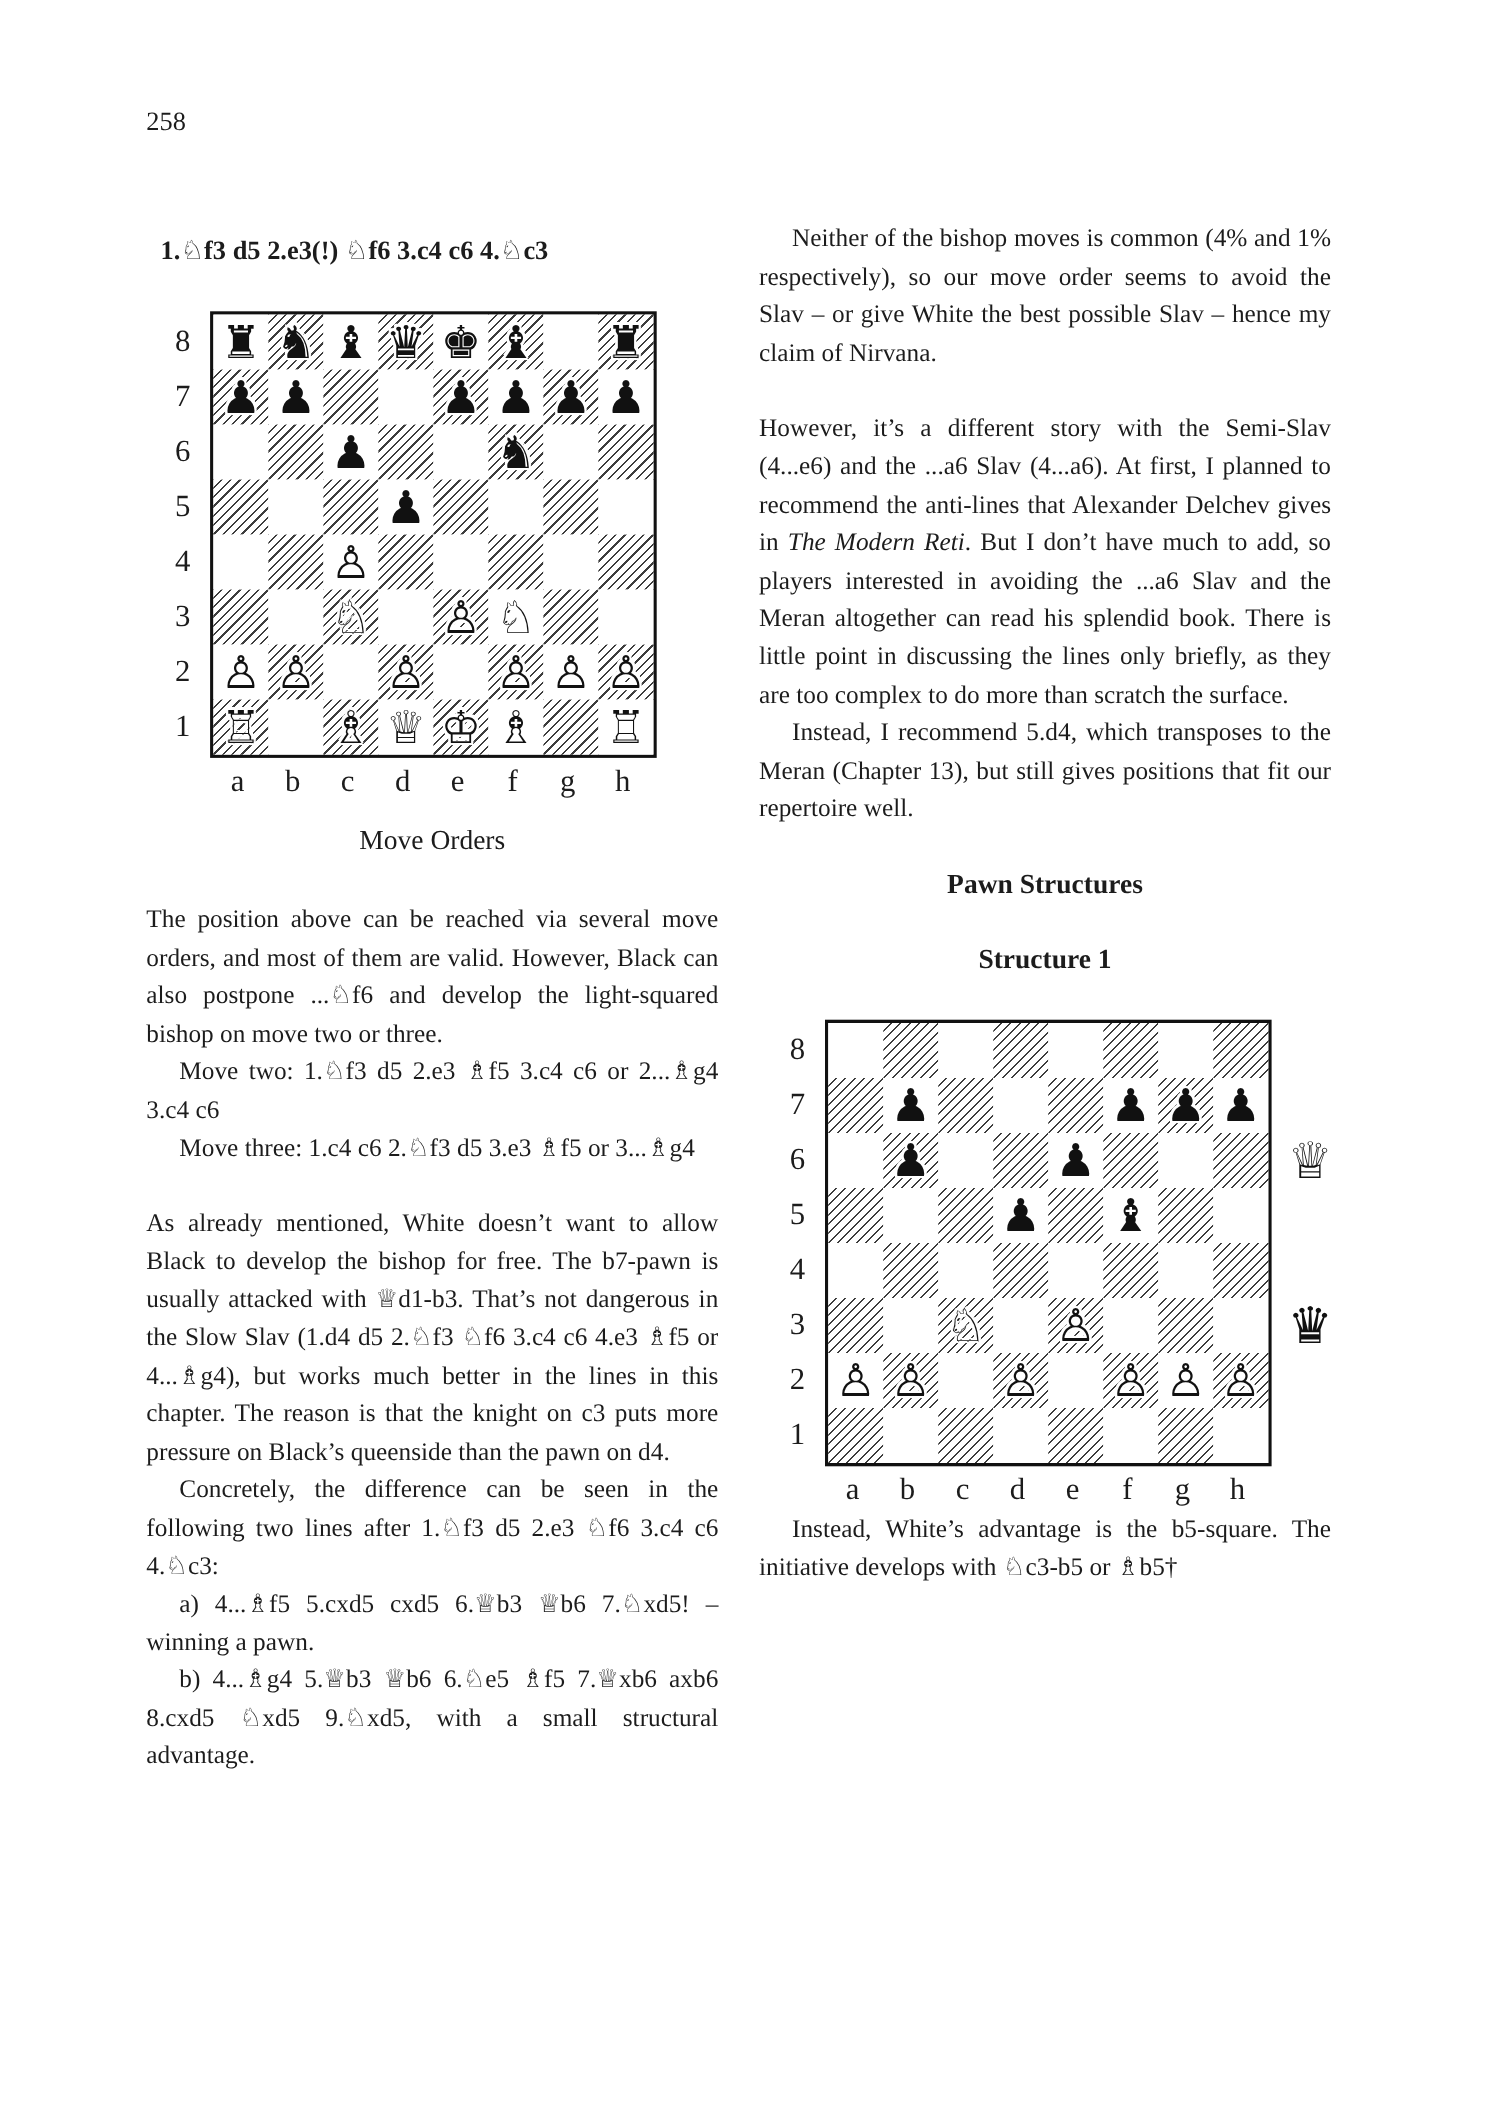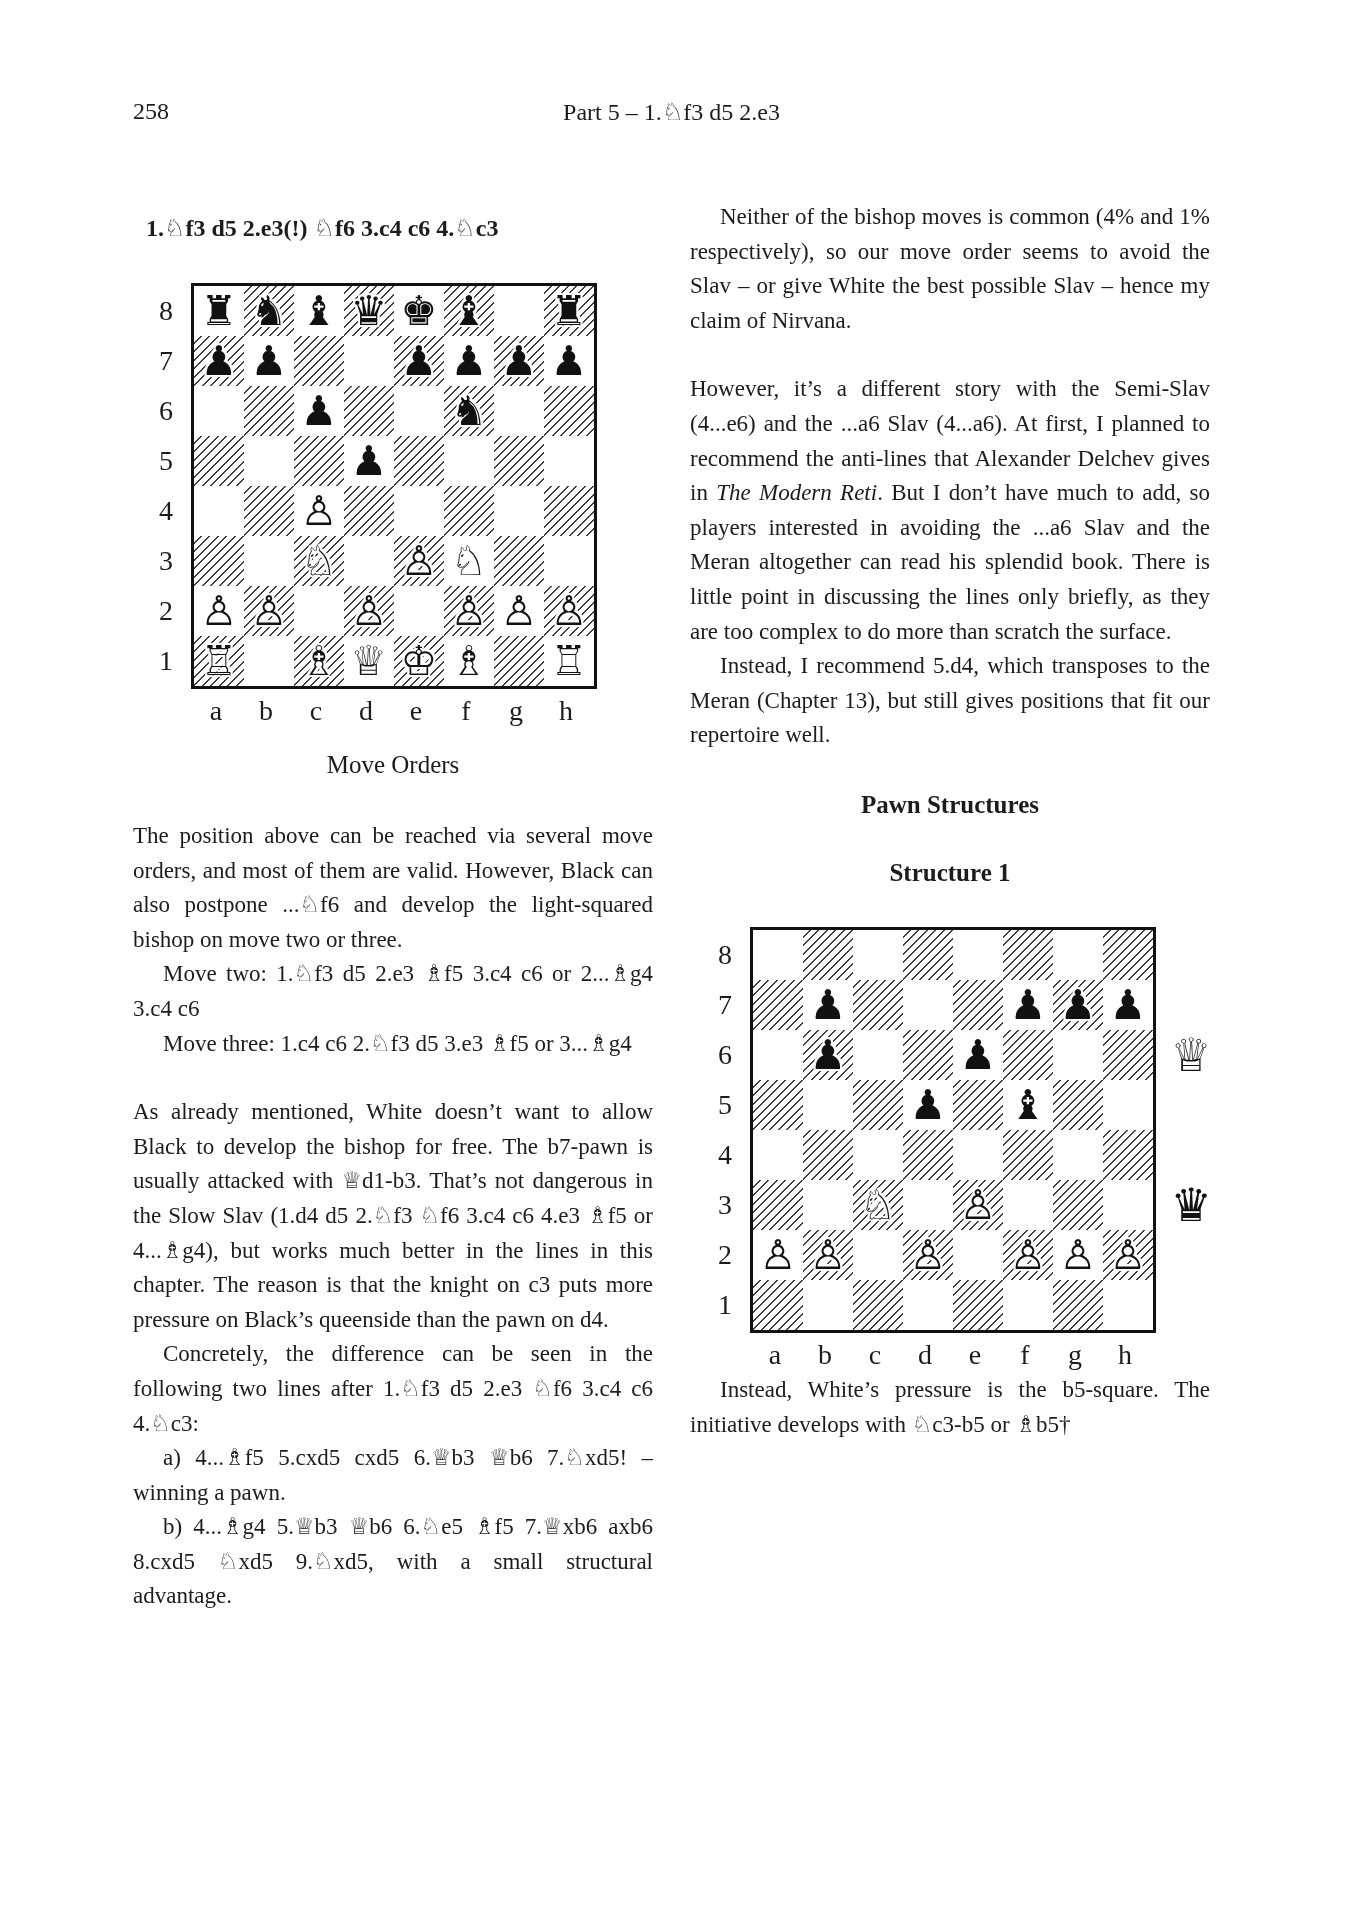--- a/index.html
+++ b/index.html
@@ -55,21 +55,20 @@
     text-align:center; line-height:50px; font-size:46px; color:#111;
     font-family:"DejaVu Sans",sans-serif;
   }
 </style>
 </head>
 <body>
 
 <div class="page">
 
   <div class="pagenum">258</div>
-  <div class="pagetitle">Part 5 – 1.♘f3 d5 2.e3</div>
 
   <div class="col col-left">
     <p class="moves-heading">1.♘f3 d5 2.e3(!) ♘f6 3.c4 c6 4.♘c3</p>
 
     <div class="diagram diagram-1">
         <div class="rank-col">
           <div class="rank-label">8</div>
           <div class="rank-label">7</div>
           <div class="rank-label">6</div>
           <div class="rank-label">5</div>
@@ -369,16 +368,16 @@
           <div class="file-label">d</div>
           <div class="file-label">e</div>
           <div class="file-label">f</div>
           <div class="file-label">g</div>
           <div class="file-label">h</div>
         </div>
         <span class="side-piece" style="top: 103px;">♕</span>
         <span class="side-piece" style="top: 253px;">♛</span>
       </div>
 
-    <p class="para indent">Instead, White’s pressure is the b5-square. The initiative develops with ♘c3-b5 or ♗b5†</p>
+    <p class="para indent">Instead, White’s advantage is the b5-square. The initiative develops with ♘c3-b5 or ♗b5†</p>
   </div>
 
 </div>
 
 </body></html>

